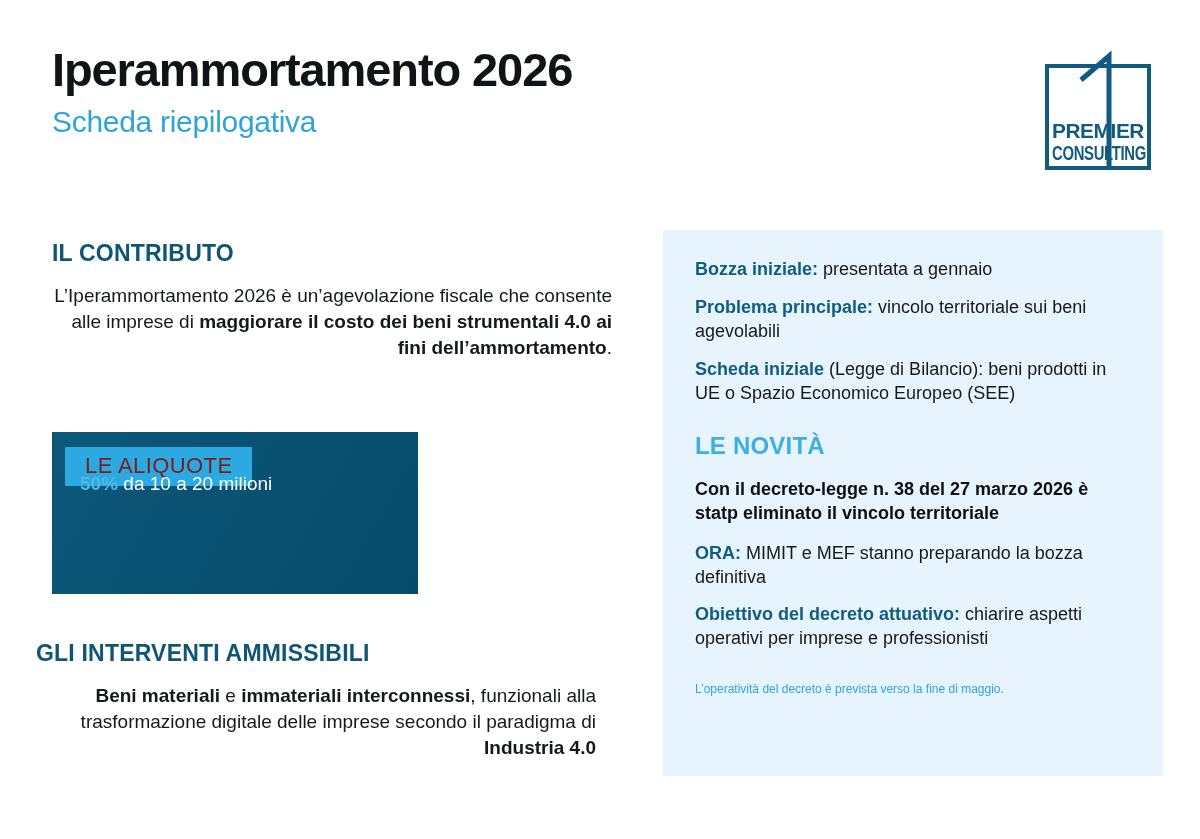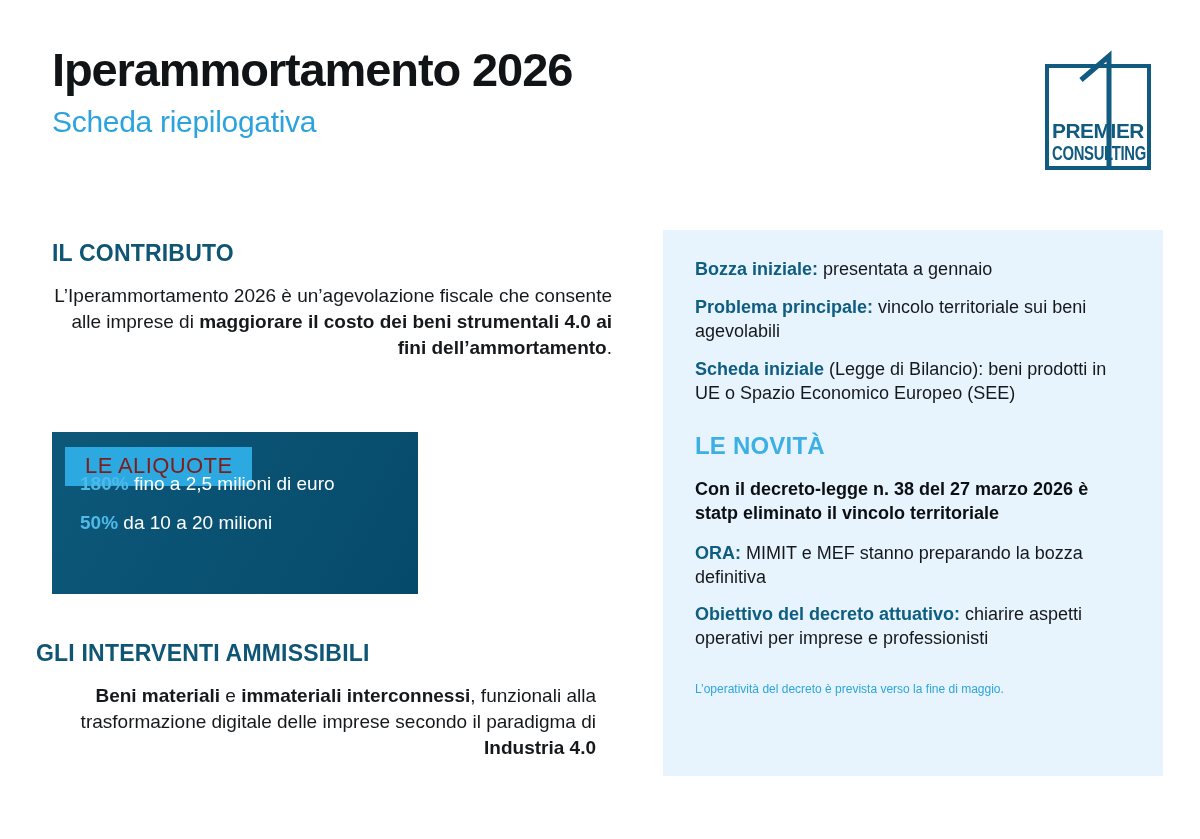--- a/index.html
+++ b/index.html
@@ -214,21 +214,20 @@
 
   <div class="left-col">
     <h2 class="section-heading">IL CONTRIBUTO</h2>
     <p class="body-text"><span>L’Iperammortamento 2026 è un’agevolazione fiscale che consente alle imprese di </span><b>maggiorare il costo dei beni strumentali 4.0 ai fini dell’ammortamento</b><span>.</span></p>
   </div>
 
   <div class="rates-wrap">
     <div class="rates-box"></div>
     <div class="rates-tab">LE ALIQUOTE</div>
     <div class="rates-list">
-      <div class="rate-row"><span class="rate-pct">180%</span><span class="rate-desc"> fino a 2,5 milioni di euro</span></div>
       <div class="rate-row"><span class="rate-pct">50%</span><span class="rate-desc"> da 10 a 20 milioni</span></div>
     </div>
   </div>
 
   <div class="left-lower">
     <h2 class="section-heading">GLI INTERVENTI AMMISSIBILI</h2>
     <p class="body-text"><b>Beni materiali</b><span> e </span><b>immateriali interconnessi</b><span>, funzionali alla trasformazione digitale delle imprese secondo il paradigma di </span><b>Industria 4.0</b></p>
   </div>
 
   <div class="right-panel">

